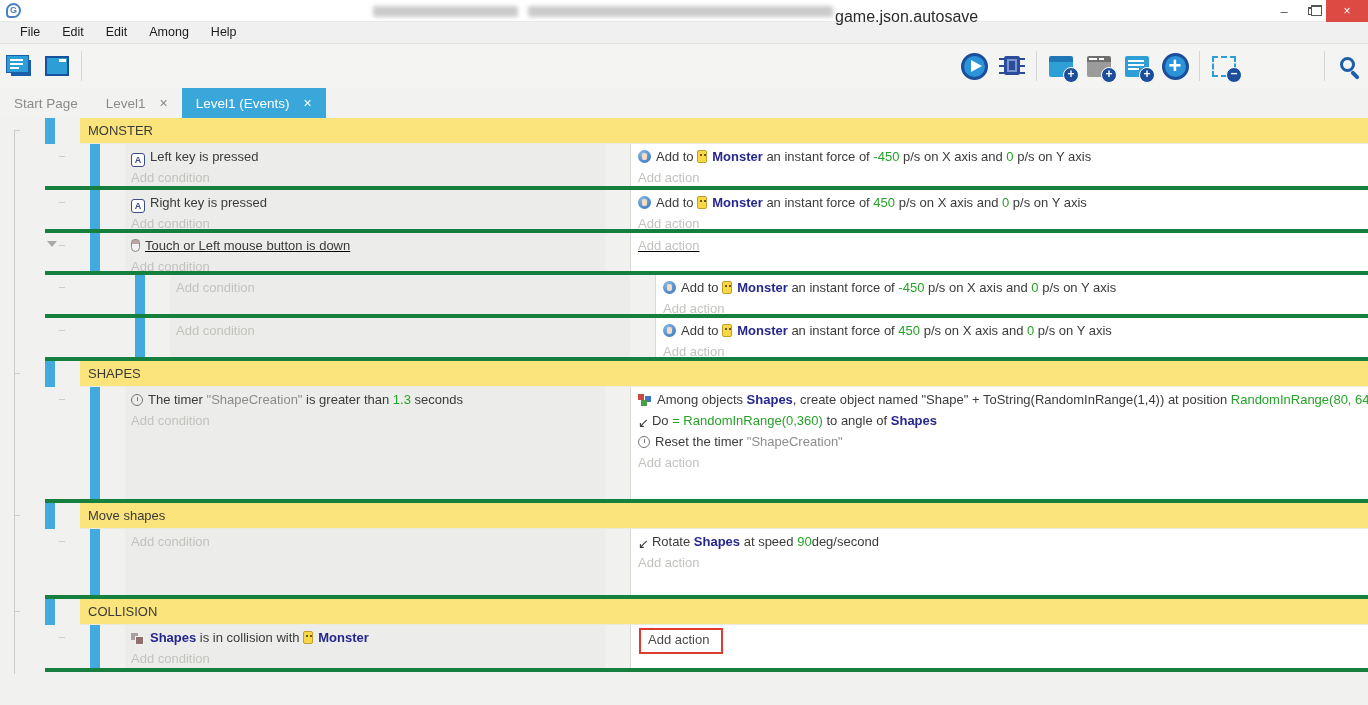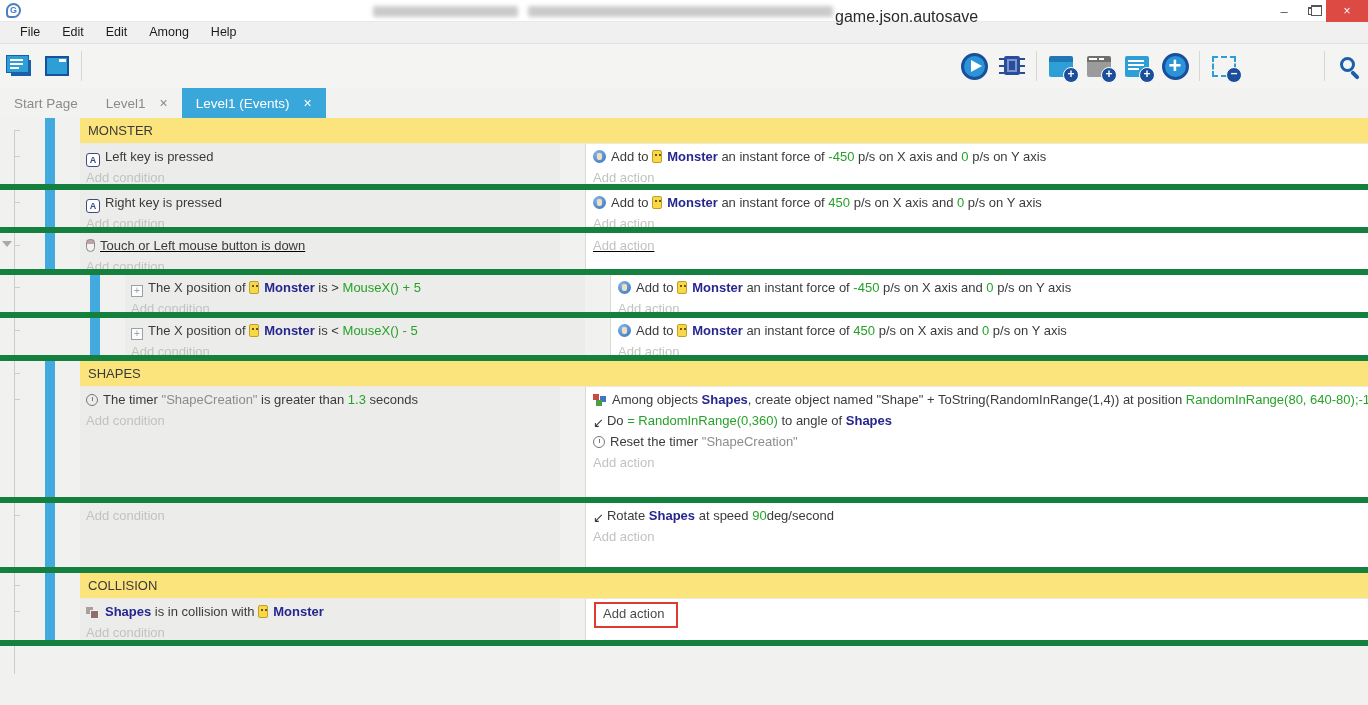--- a/index.html
+++ b/index.html
@@ -70,21 +70,21 @@
   .row { display:flex; align-items:stretch; position:relative;gap:25px; }
   .gutter { flex:0 0 20px; position:relative; }
   .gutter::before { content:""; position:absolute; left:14px; top:12px; width:6px; height:1px; background:#cccdc9; }
   .expander { position:absolute; left:2px; top:8px; width:0; height:0; border-left:5px solid transparent; border-right:5px solid transparent; border-top:6px solid #a9a9a9; }
   .indent { flex:0 0 20px; }
   .bar { flex:0 0 10px; background:#43aadf; }
   .group-label { flex:1; background:#fae47b; font-size:13px; color:#3a3a3a; line-height:25px; padding-left:8px; border-bottom:1px solid #eceadf; }
   .cond { flex:0 0 480px; background:#ececea; padding-top:2px; overflow:hidden; }
   .row.sub .cond { flex-basis:460px; }
   .act { flex:1; background:#ffffff; border-left:1px solid #d9d9d6; padding-top:2px; overflow:hidden; }
-  .row.event { border-bottom:6px solid #15803d; }
+  .row.event { border-bottom:4px solid #15803d;margin-left:45px; }
   .line { height:21px; line-height:21px; font-size:13px; color:#3b3b3b; white-space:nowrap; padding-left:6px; cursor:pointer; }
   .act .line { padding-left:7px; }
   .seg-o { color:#26268f; font-weight:bold; }
   .seg-g { color:#26a228; }
   .seg-p { color:#c2c2bf; }
   .seg-q { color:#8c8c8c; }
   .seg-hl { display:inline-block; color:#4a4a4a; background:#fff; border:2px solid #de3b30; line-height:20px; padding:0 12px 2px 7px; margin:1px 0 0 1px; }
 
   
   .ic { display:inline-block; vertical-align:-2px; margin-right:5px; position:relative; }
@@ -243,34 +243,32 @@
         </div>
         <div class="act">
           <div class="line"><span class="seg-p">Add action</span></div>
         </div>
       </div>
       <div class="row event sub" style="height: 43px;">
         <div class="gutter"></div>
         <div class="indent"></div>
         <div class="bar"></div>
         <div class="cond">
-          <div class="line"><span class="ic ic-position"></span><span>The X position of </span><span class="ic ic-monster-object"></span><span class="seg-o">Monster</span><span> is &gt; </span><span class="seg-g">MouseX() + 5</span></div>
           <div class="line"><span class="seg-p">Add condition</span></div>
         </div>
         <div class="act">
           <div class="line"><span class="ic ic-force"></span><span>Add to </span><span class="ic ic-monster-object"></span><span class="seg-o">Monster</span><span> an instant force of </span><span class="seg-g">-450</span><span> p/s on X axis and </span><span class="seg-g">0</span><span> p/s on Y axis</span></div>
           <div class="line"><span class="seg-p">Add action</span></div>
         </div>
       </div>
       <div class="row event sub" style="height: 43px;">
         <div class="gutter"></div>
         <div class="indent"></div>
         <div class="bar"></div>
         <div class="cond">
-          <div class="line"><span class="ic ic-position"></span><span>The X position of </span><span class="ic ic-monster-object"></span><span class="seg-o">Monster</span><span> is &lt; </span><span class="seg-g">MouseX() - 5</span></div>
           <div class="line"><span class="seg-p">Add condition</span></div>
         </div>
         <div class="act">
           <div class="line"><span class="ic ic-force"></span><span>Add to </span><span class="ic ic-monster-object"></span><span class="seg-o">Monster</span><span> an instant force of </span><span class="seg-g">450</span><span> p/s on X axis and </span><span class="seg-g">0</span><span> p/s on Y axis</span></div>
           <div class="line"><span class="seg-p">Add action</span></div>
         </div>
       </div>
       <div class="row group" style="height: 26px;">
         <div class="gutter"></div>
         <div class="bar"></div>
@@ -283,20 +281,25 @@
           <div class="line"><span class="ic ic-timer"></span><span>The timer </span><span class="seg-q">"ShapeCreation"</span><span> is greater than </span><span class="seg-g">1.3</span><span> seconds</span></div>
           <div class="line"><span class="seg-p">Add condition</span></div>
         </div>
         <div class="act">
           <div class="line"><span class="ic ic-create-object"></span><span>Among objects </span><span class="seg-o">Shapes</span><span>, create object named </span><span>"Shape" + ToString(RandomInRange(1,4))</span><span> at position </span><span class="seg-g">RandomInRange(80, 640-80);-100</span></div>
           <div class="line"><span class="ic ic-rotate"></span><span>Do </span><span class="seg-g">= RandomInRange(0,360)</span><span> to angle of </span><span class="seg-o">Shapes</span></div>
           <div class="line"><span class="ic ic-timer"></span><span>Reset the timer </span><span class="seg-q">"ShapeCreation"</span></div>
           <div class="line"><span class="seg-p">Add action</span></div>
         </div>
       </div>
+      <div class="row group" style="height: 26px;">
+        <div class="gutter"></div>
+        <div class="bar"></div>
+        <div class="group-label">Move shapes</div>
+      </div>
       <div class="row event" style="height: 70px;">
         <div class="gutter"></div>
         <div class="bar"></div>
         <div class="cond">
           <div class="line"><span class="seg-p">Add condition</span></div>
         </div>
         <div class="act">
           <div class="line"><span class="ic ic-rotate"></span><span>Rotate </span><span class="seg-o">Shapes</span><span> at speed </span><span class="seg-g">90</span><span>deg/second</span></div>
           <div class="line"><span class="seg-p">Add action</span></div>
         </div>

